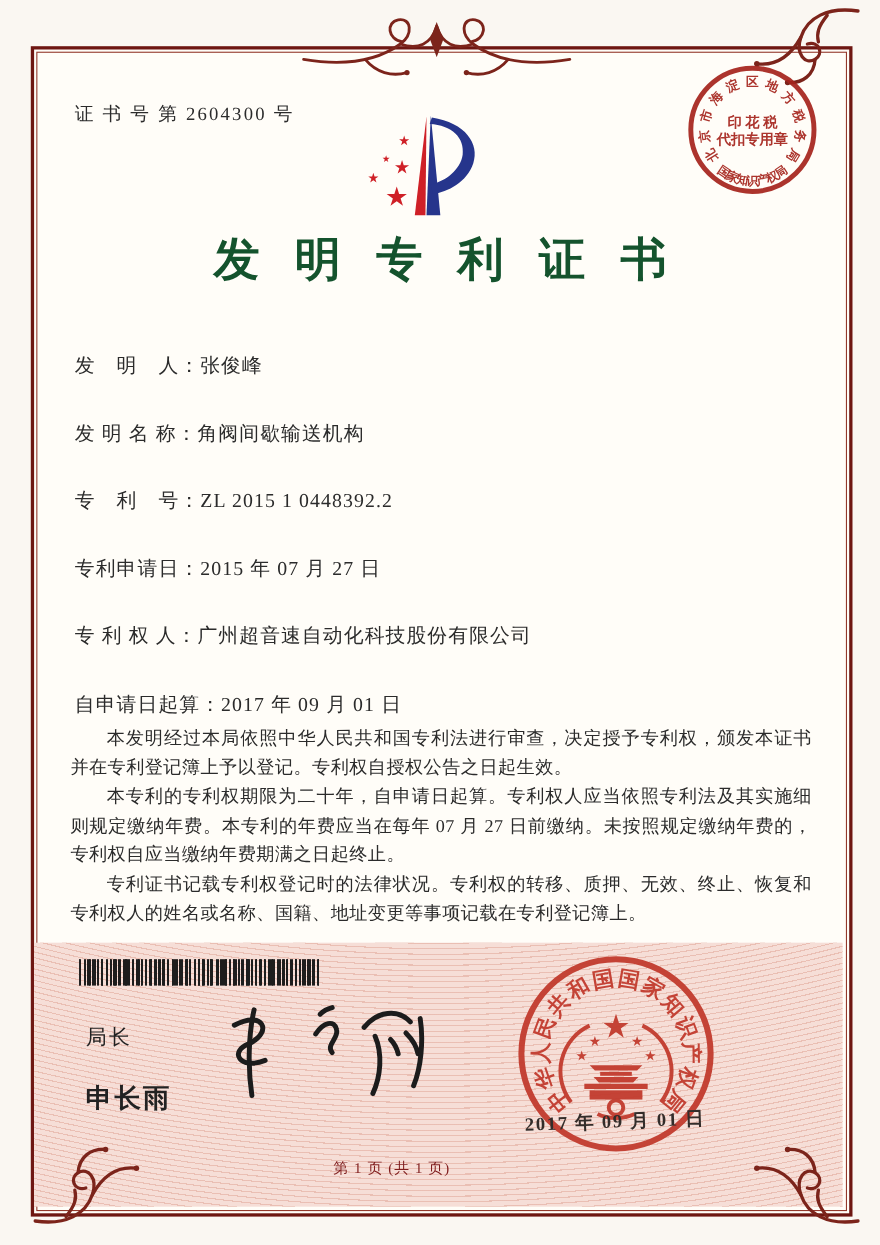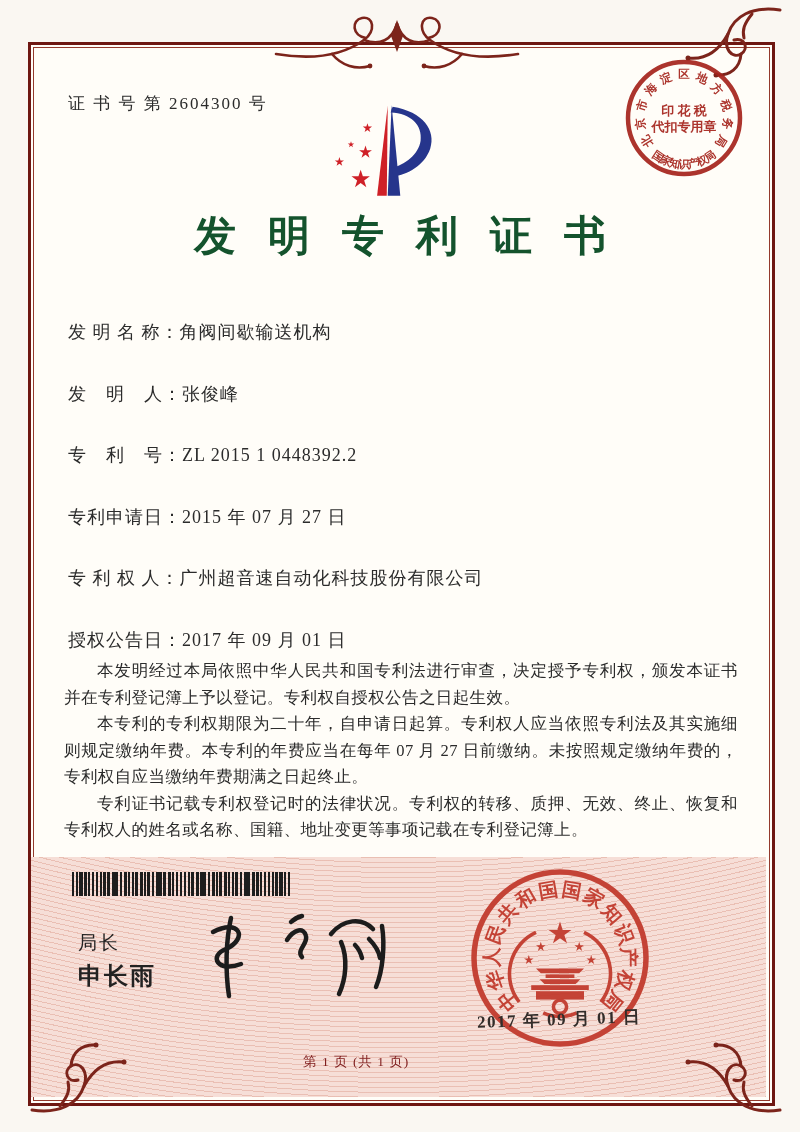--- a/index.html
+++ b/index.html
@@ -20,21 +20,21 @@
   .fields{position:absolute;left:68px;top:320px;z-index:2;}
   .field{height:61.5px;font-size:18px;color:#2b2b2b;letter-spacing:1px;}
   .paras{position:absolute;left:64px;top:658px;width:674px;z-index:2;}
   .paras p{margin:0;font-size:16.5px;line-height:26.5px;text-indent:2em;color:#2b2b2b;letter-spacing:.4px;text-align:justify;}
   .barcode{position:absolute;left:72px;top:872px;width:218px;height:24px;z-index:2;
         background:
           repeating-linear-gradient(90deg,#1d1d1d 0 2px,rgba(0,0,0,0) 2px 4px),
           repeating-linear-gradient(90deg,#1d1d1d 0 1px,rgba(0,0,0,0) 1px 7px),
           repeating-linear-gradient(90deg,rgba(0,0,0,0) 0 9px,#1d1d1d 9px 11px);}
   .signoff{position:absolute;left:78px;top:930px;z-index:2;font-family:"Liberation Sans","DejaVu Sans",sans-serif;color:#222;}
-  .signoff .role{font-size:19px;letter-spacing:2px;margin-bottom:4px;}
+  .signoff .role{font-size:19px;letter-spacing:2px;margin-bottom:26px;}
   .signoff .name{font-size:24px;letter-spacing:2px;font-weight:bold;}
   .signature{position:absolute;left:195px;top:898px;z-index:2;}
   .big-seal{position:absolute;left:468px;top:866px;z-index:2;opacity:.95;}
   .seal-date{position:absolute;left:477px;top:1008px;z-index:3;font-size:17px;font-weight:bold;color:#332d2a;
              letter-spacing:1.5px;transform:rotate(-2deg);}
   .footer{position:absolute;left:303px;top:1053px;z-index:2;font-size:13.5px;color:#7f1d1d;letter-spacing:1px;}
   .ornament{position:absolute;z-index:2;}
   svg text{font-family:"Liberation Serif","DejaVu Serif",serif;}
 </style>
 </head>
@@ -126,36 +126,36 @@
     <g fill="#26358c">
       <path d="M72,21 L68,115 L81,115 Z"></path>
       <path d="M73,23 C105,28 118,48 112,66 C106,84 88,93 74,95 L72,86 C86,83 100,72 102,58 C104,42 92,30 71,29 Z"></path>
     </g>
   </svg>
 
   <div class="title">发明专利证书</div>
 
   <div class="fields">
     <div class="field">
+      <span>发　明　人：</span><span>张俊峰</span>
+    </div>
+    <div class="field">
       <span>发 明 名 称：</span><span>角阀间歇输送机构</span>
     </div>
     <div class="field">
-      <span>发　明　人：</span><span>张俊峰</span>
-    </div>
-    <div class="field">
       <span>专　利　号：</span><span>ZL 2015 1 0448392.2</span>
     </div>
     <div class="field">
       <span>专利申请日：</span><span>2015 年 07 月 27 日</span>
     </div>
     <div class="field">
       <span>专 利 权 人：</span><span>广州超音速自动化科技股份有限公司</span>
     </div>
     <div class="field">
-      <span>授权公告日：</span><span>2017 年 09 月 01 日</span>
+      <span>自申请日起算：</span><span>2017 年 09 月 01 日</span>
     </div>
   </div>
 
   <div class="paras">
     <p>本发明经过本局依照中华人民共和国专利法进行审查，决定授予专利权，颁发本证书并在专利登记簿上予以登记。专利权自授权公告之日起生效。</p>
     <p>本专利的专利权期限为二十年，自申请日起算。专利权人应当依照专利法及其实施细则规定缴纳年费。本专利的年费应当在每年 07 月 27 日前缴纳。未按照规定缴纳年费的，专利权自应当缴纳年费期满之日起终止。</p>
     <p>专利证书记载专利权登记时的法律状况。专利权的转移、质押、无效、终止、恢复和专利权人的姓名或名称、国籍、地址变更等事项记载在专利登记簿上。</p>
   </div>
 
   <div class="barcode"></div>

